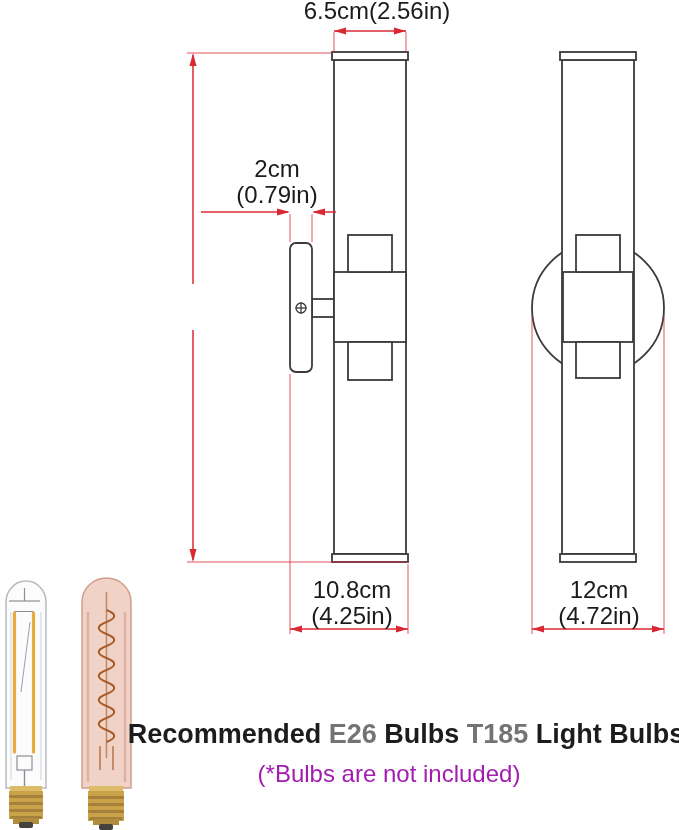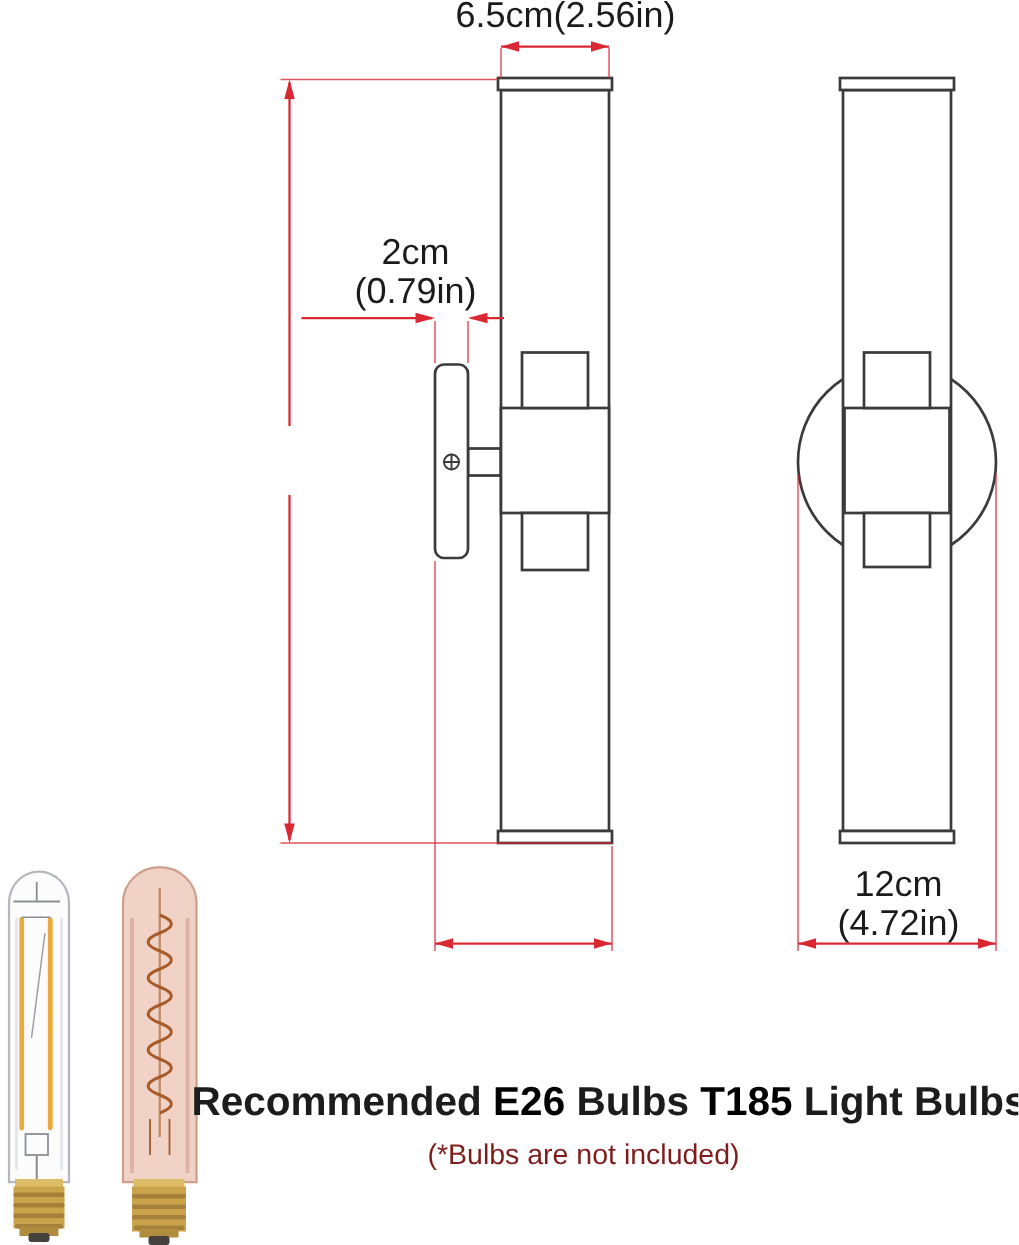--- a/index.html
+++ b/index.html
@@ -23,26 +23,26 @@
     letter-spacing:0px;
   }
   .title-line{
     position:absolute;
     transform:translateX(-50%);
     font-size:27px;
     font-weight:bold;
     color:#1c1c1e;
     white-space:nowrap;
   }
-  .title-line .accent{color:#000000;}
+  .title-line .accent{color:#737373;}
   .note-line{
     position:absolute;
     transform:translateX(-50%);
-    font-size:19px;
-    color:#7f1d1d;
+    font-size:24px;
+    color:#a21caf;
     white-space:nowrap;
   }
 </style>
 </head>
 <body>
 
 <div class="canvas">
 
   <svg width="679" height="830" viewBox="0 0 679 830">
 
@@ -171,20 +171,24 @@
   </svg>
 
   <div class="lbl" style="left:377px; top:-2px;">6.5cm(2.56in)</div>
 
   <div class="lbl" style="left:241px; top:156px;margin-left:36px;">
     <div>2cm</div>
     <div>(0.79in)</div>
   </div>
 
 
+  <div class="lbl" style="left:352px; top:577px;">
+    <div>10.8cm</div>
+    <div>(4.25in)</div>
+  </div>
 
   <div class="lbl" style="left:599px; top:577px;">
     <div>12cm</div>
     <div>(4.72in)</div>
   </div>
 
   <div class="title-line" style="left:406px; top:719px;">
     <span>Recommended </span><span class="accent">E26</span><span> Bulbs </span><span class="accent">T185</span><span> Light Bulbs</span>
   </div>
 

